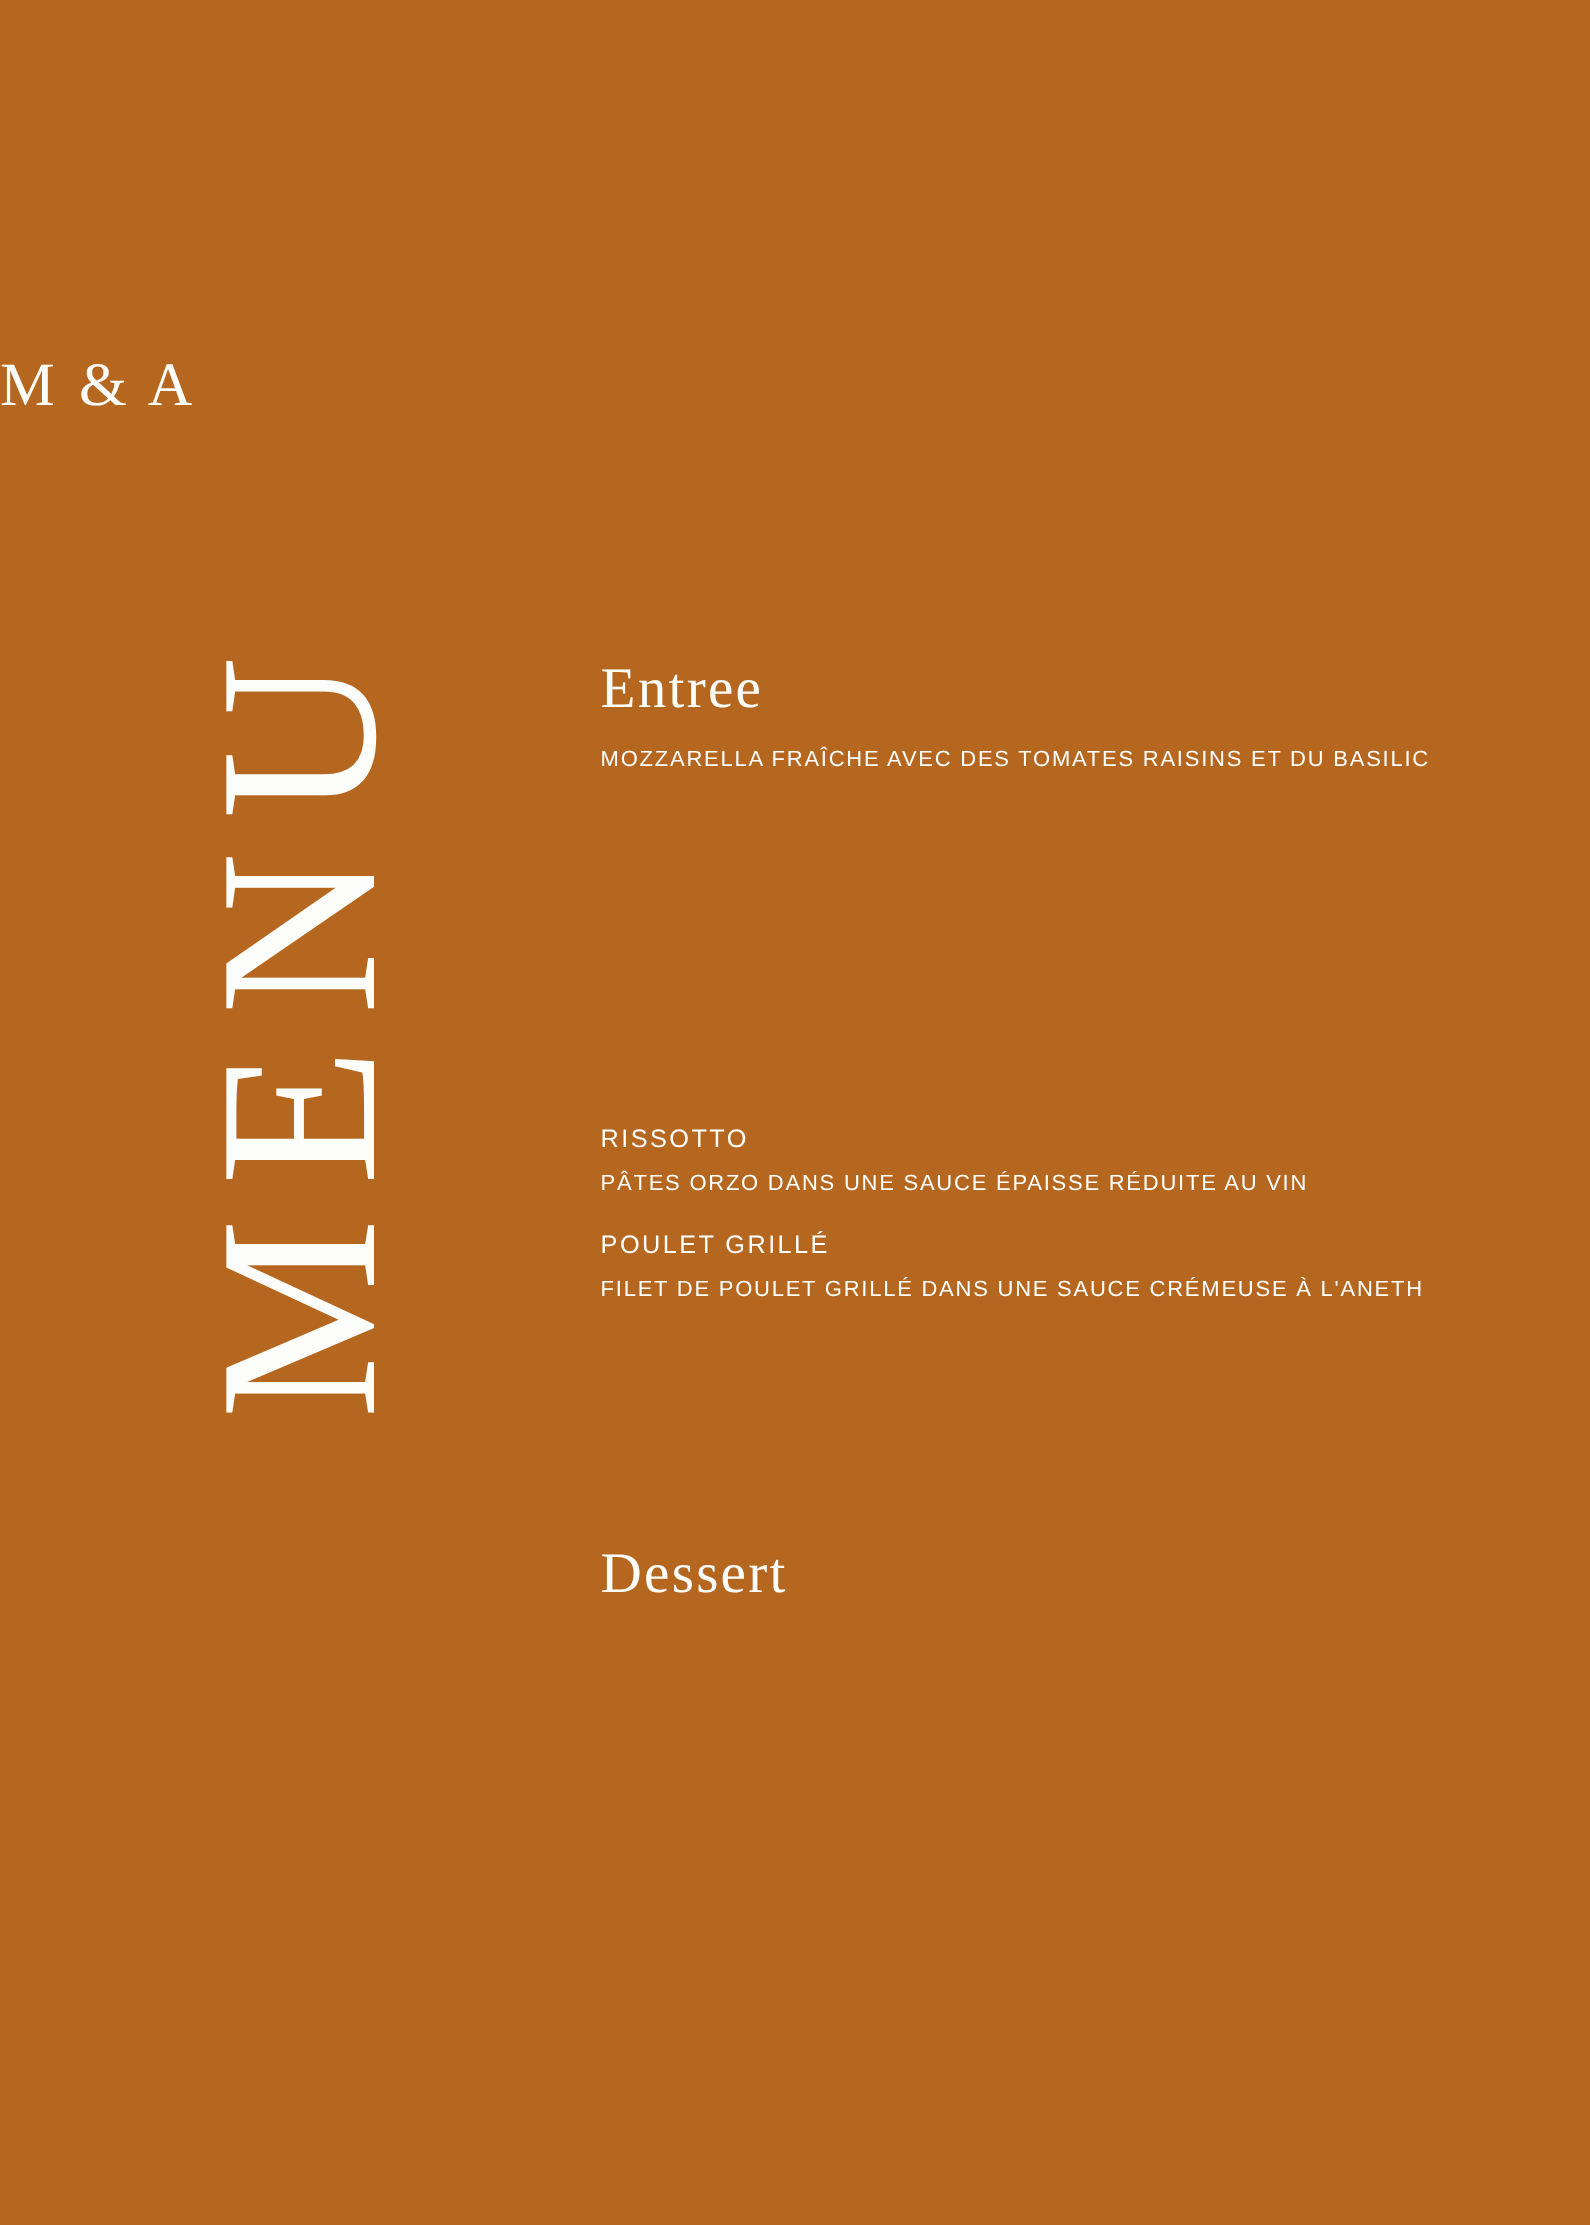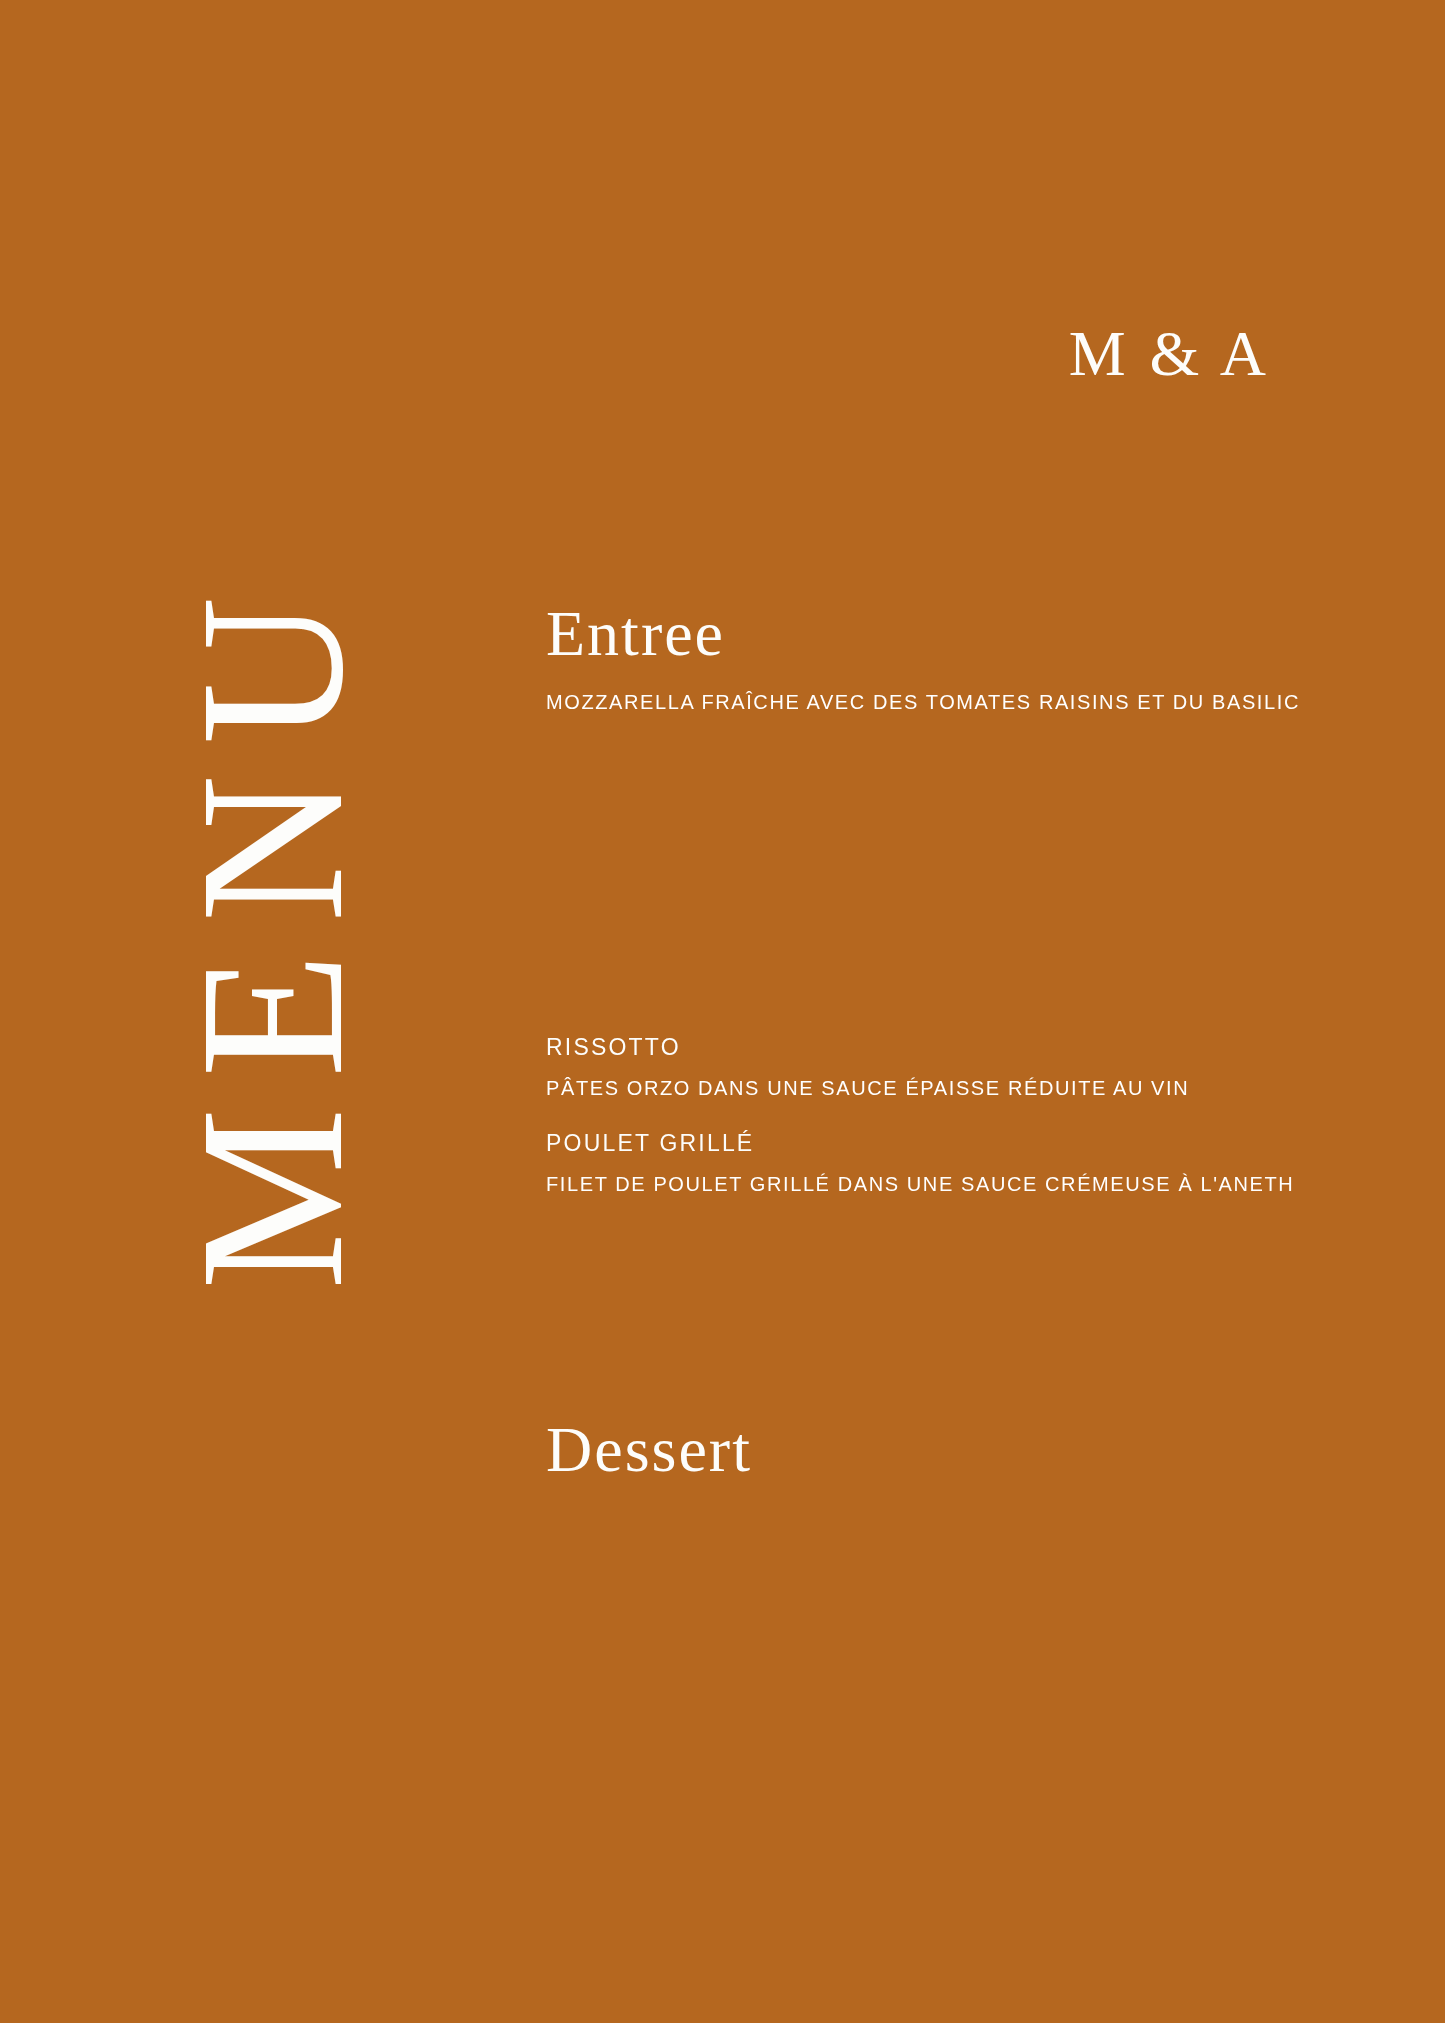--- a/index.html
+++ b/index.html
@@ -21,23 +21,22 @@
     width: 1445px;
     height: 2023px;
   }
 
   
   .monogram {
     position: absolute;
     top: 322px;
     left: 0;
     width: 1270px;
-    text-align: right;
     font-family: "Liberation Serif", serif;
-    font-size: 64px;
+    font-size: 56px;
     letter-spacing: 4px;
     line-height: 1;
     font-weight: 400;
     color: #fdfdfb;
   }
   .menu-vertical-wrap {
     position: absolute;
     left: 175px;
     top: 1290px;
     height: 10px;
@@ -60,21 +59,21 @@
     position: absolute;
     left: 546px;
     top: 600px;
     width: 780px;
   }
   .course {
     margin-bottom: 0;
   }
   .course-title {
     font-family: "Liberation Serif", serif;
-    font-size: 64px;
+    font-size: 52px;
     line-height: 1.05;
     letter-spacing: 2px;
     color: #fdfdfb;
     margin: 0 0 20px 0;
     font-weight: 400;
   }
   .dish {
     margin-bottom: 26px;
   }
   .dish-name {

